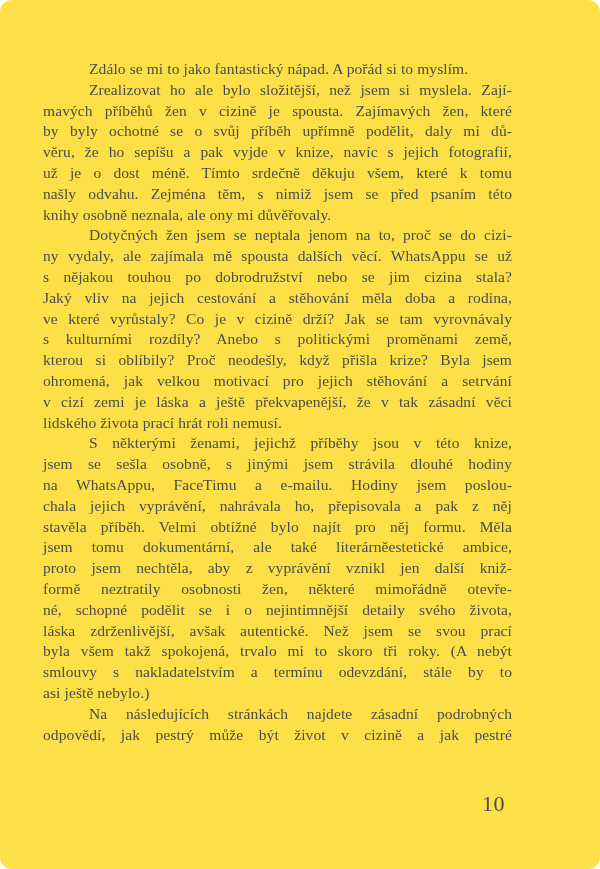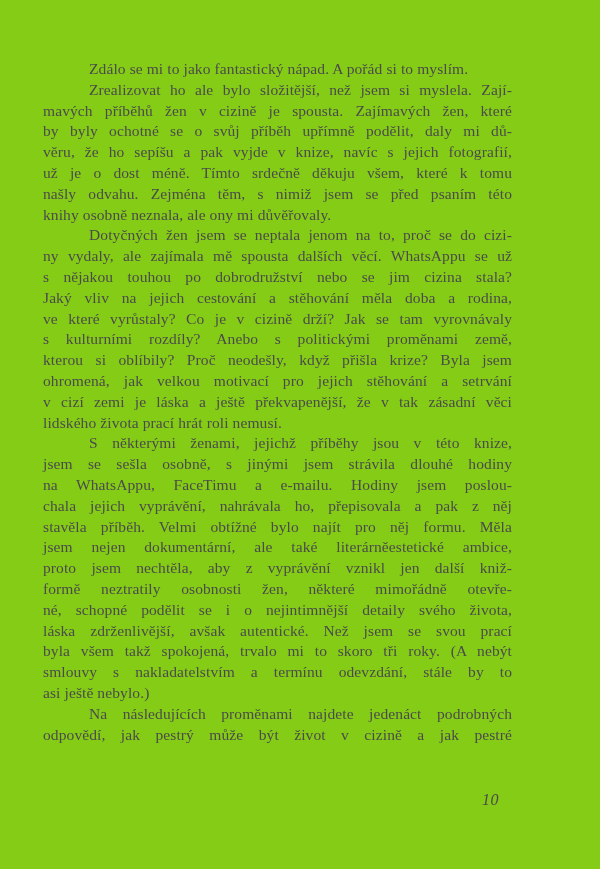--- a/index.html
+++ b/index.html
@@ -36,29 +36,28 @@
   .line.indent {
     text-indent: 46px;
   }
   .line.para-end {
     text-align-last: left;
   }
   .page-number {
     position: absolute;
     left: 482px;
     top: 791px;
-    font-size: 16px;
+    font-size: 22px;
     letter-spacing: 0.5px;
-    font-style: italic;
   }
 </style>
 </head>
 <body>
 
-<div class="page" style="color: rgb(75, 75, 75); background: #84cc16;">
+<div class="page" style="color: rgb(75, 75, 75); background: #fde047; border-radius: 12px;">
   <div class="text-block">
       <div class="paragraph">
         <div class="line indent para-end">Zdálo se mi to jako fantastický nápad. A pořád si to myslím.</div>
       </div>
       <div class="paragraph">
         <div class="line indent">Zrealizovat ho ale bylo složitější, než jsem si myslela. Zají-</div>
         <div class="line">mavých příběhů žen v cizině je spousta. Zajímavých žen, které</div>
         <div class="line">by byly ochotné se o svůj příběh upřímně podělit, daly mi dů-</div>
         <div class="line">věru, že ho sepíšu a pak vyjde v knize, navíc s jejich fotografií,</div>
         <div class="line">už je o dost méně. Tímto srdečně děkuju všem, které k tomu</div>
@@ -76,28 +75,28 @@
         <div class="line">ohromená, jak velkou motivací pro jejich stěhování a setrvání</div>
         <div class="line">v cizí zemi je láska a ještě překvapenější, že v tak zásadní věci</div>
         <div class="line para-end">lidského života prací hrát roli nemusí.</div>
       </div>
       <div class="paragraph">
         <div class="line indent">S některými ženami, jejichž příběhy jsou v této knize,</div>
         <div class="line">jsem se sešla osobně, s jinými jsem strávila dlouhé hodiny</div>
         <div class="line">na WhatsAppu, FaceTimu a e-mailu. Hodiny jsem poslou-</div>
         <div class="line">chala jejich vyprávění, nahrávala ho, přepisovala a pak z něj</div>
         <div class="line">stavěla příběh. Velmi obtížné bylo najít pro něj formu. Měla</div>
-        <div class="line">jsem nejen dokumentární, ale také literárněestetické ambice,</div>
+        <div class="line">jsem tomu dokumentární, ale také literárněestetické ambice,</div>
         <div class="line">proto jsem nechtěla, aby z vyprávění vznikl jen další kniž-</div>
         <div class="line">formě neztratily osobnosti žen, některé mimořádně otevře-</div>
         <div class="line">né, schopné podělit se i o nejintimnější detaily svého života,</div>
         <div class="line">láska zdrženlivější, avšak autentické. Než jsem se svou prací</div>
         <div class="line">byla všem takž spokojená, trvalo mi to skoro tři roky. (A nebýt</div>
         <div class="line">smlouvy s nakladatelstvím a termínu odevzdání, stále by to</div>
         <div class="line para-end">asi ještě nebylo.)</div>
       </div>
       <div class="paragraph">
-        <div class="line indent">Na následujících proměnami najdete jedenáct podrobných</div>
+        <div class="line indent">Na následujících stránkách najdete zásadní podrobných</div>
         <div class="line">odpovědí, jak pestrý může být život v cizině a jak pestré</div>
       </div>
     </div>
   <div class="page-number">10</div>
 </div>
 
 </body></html>

